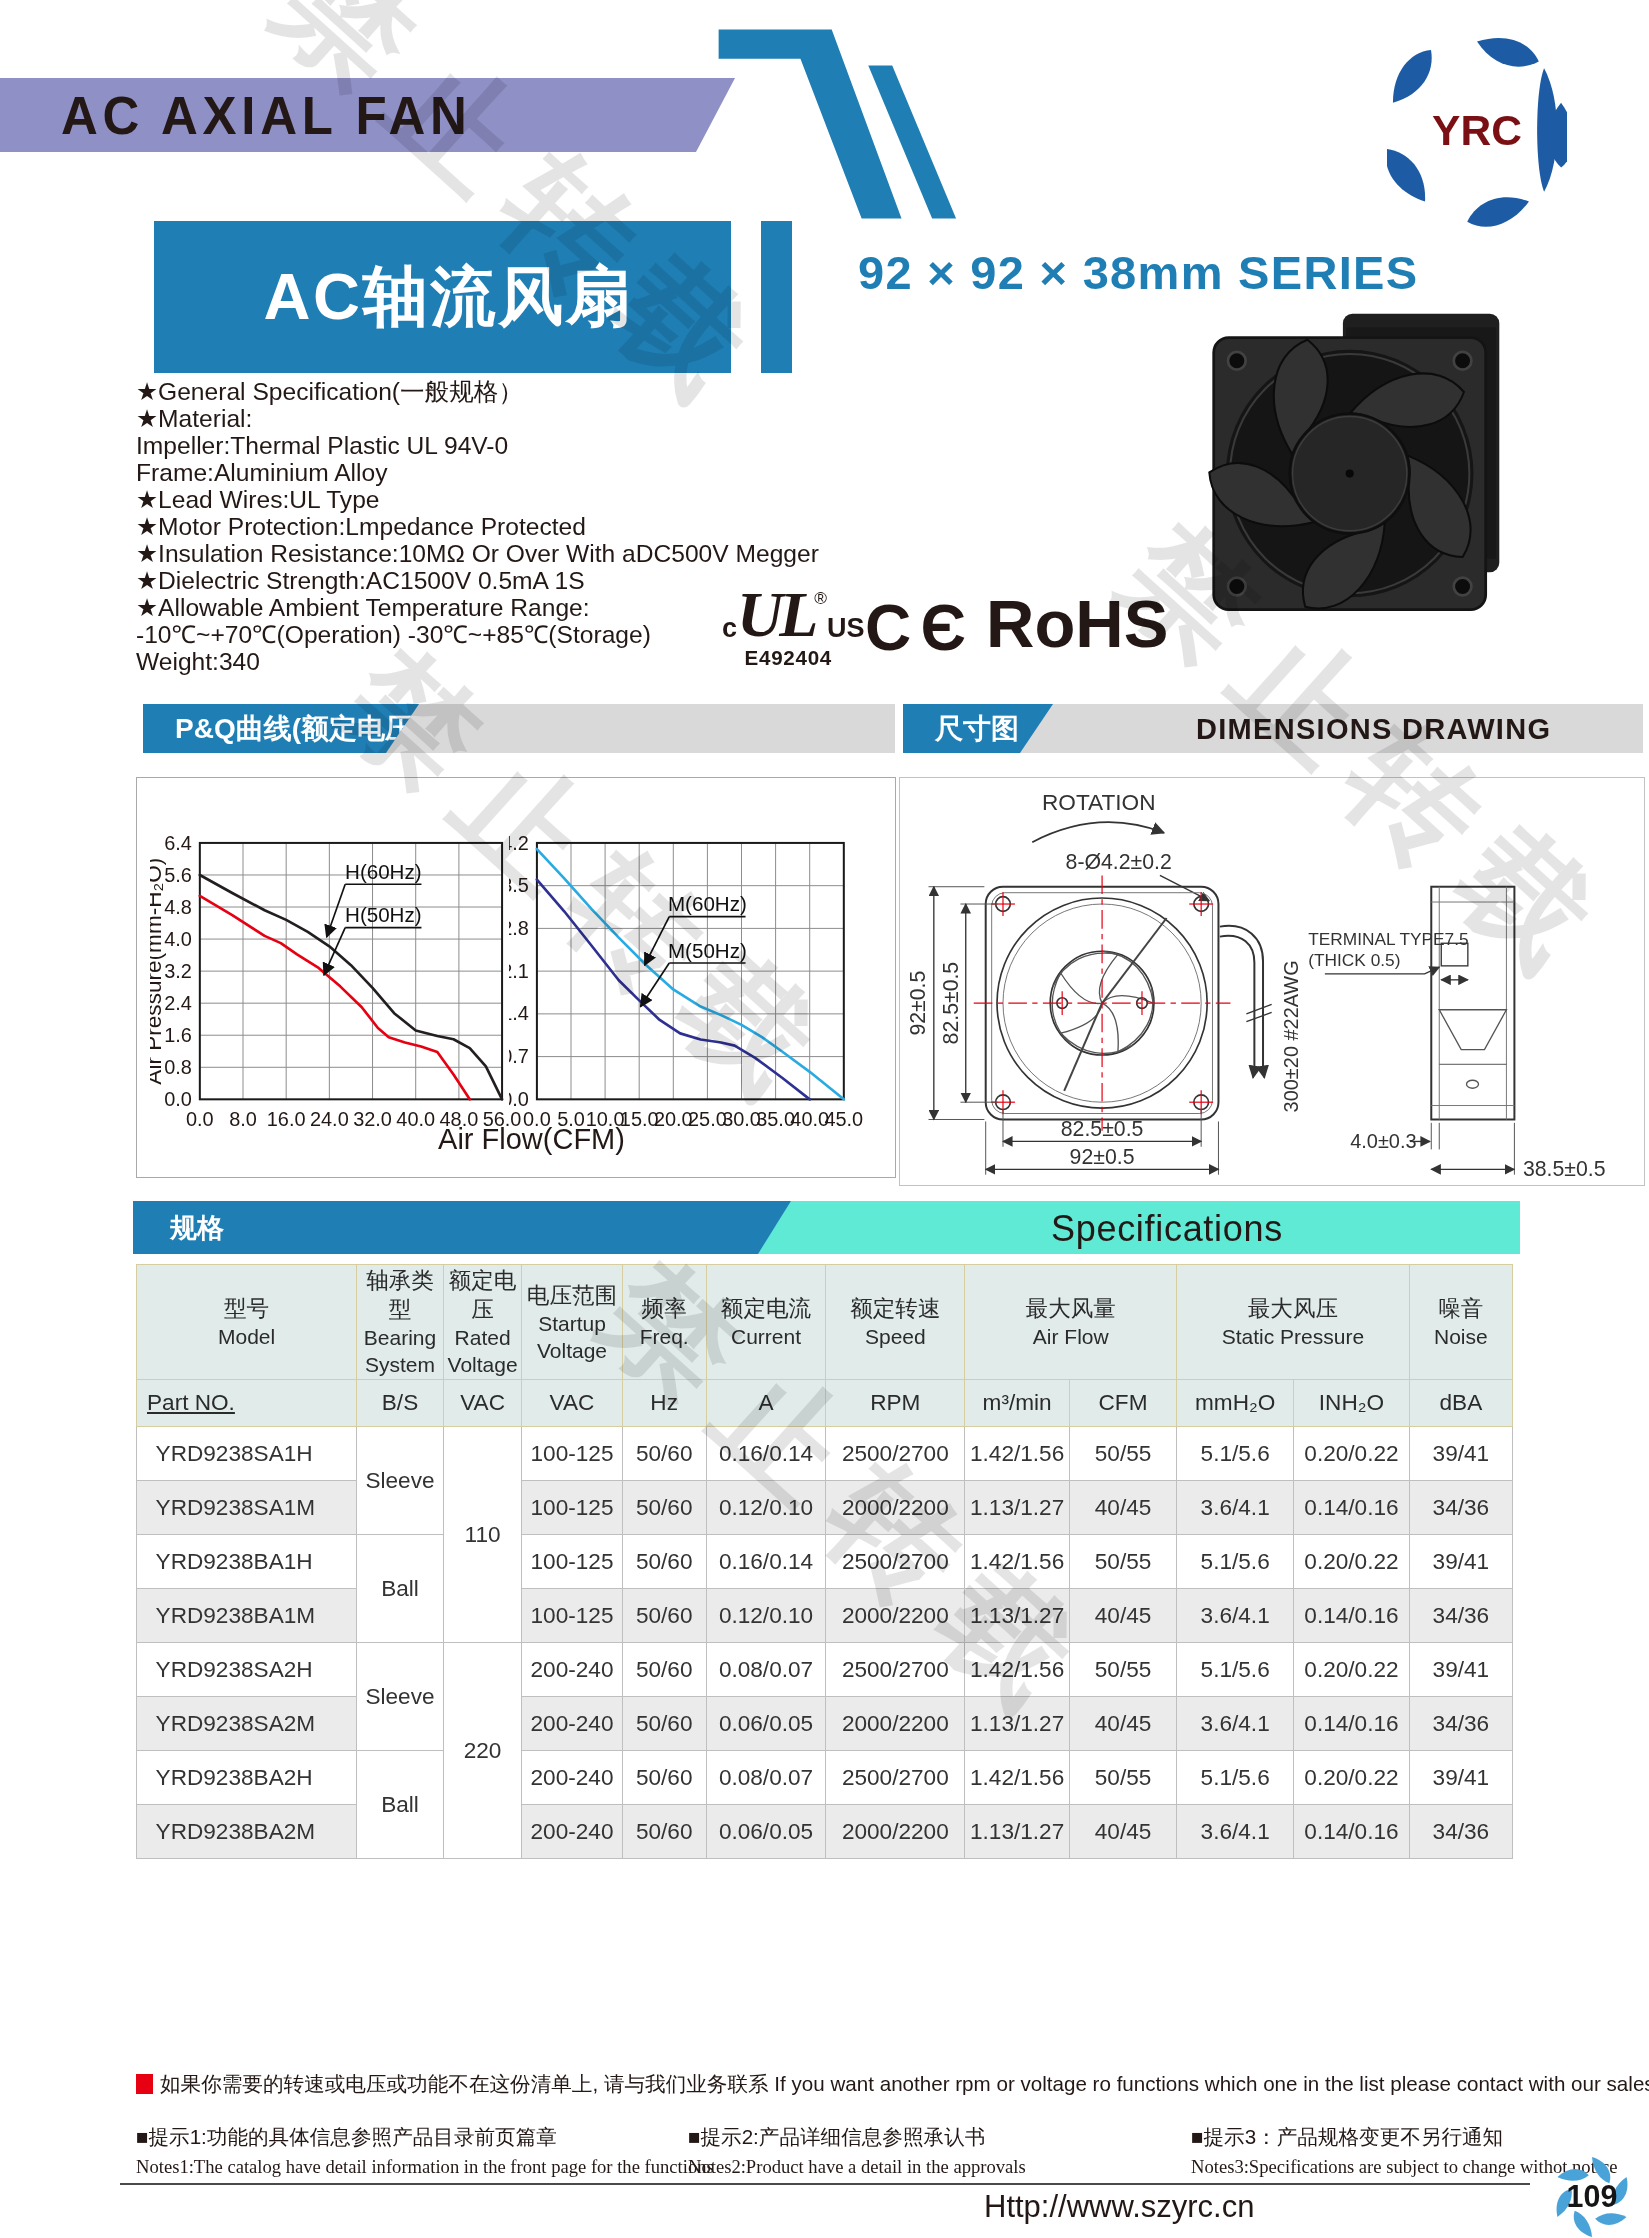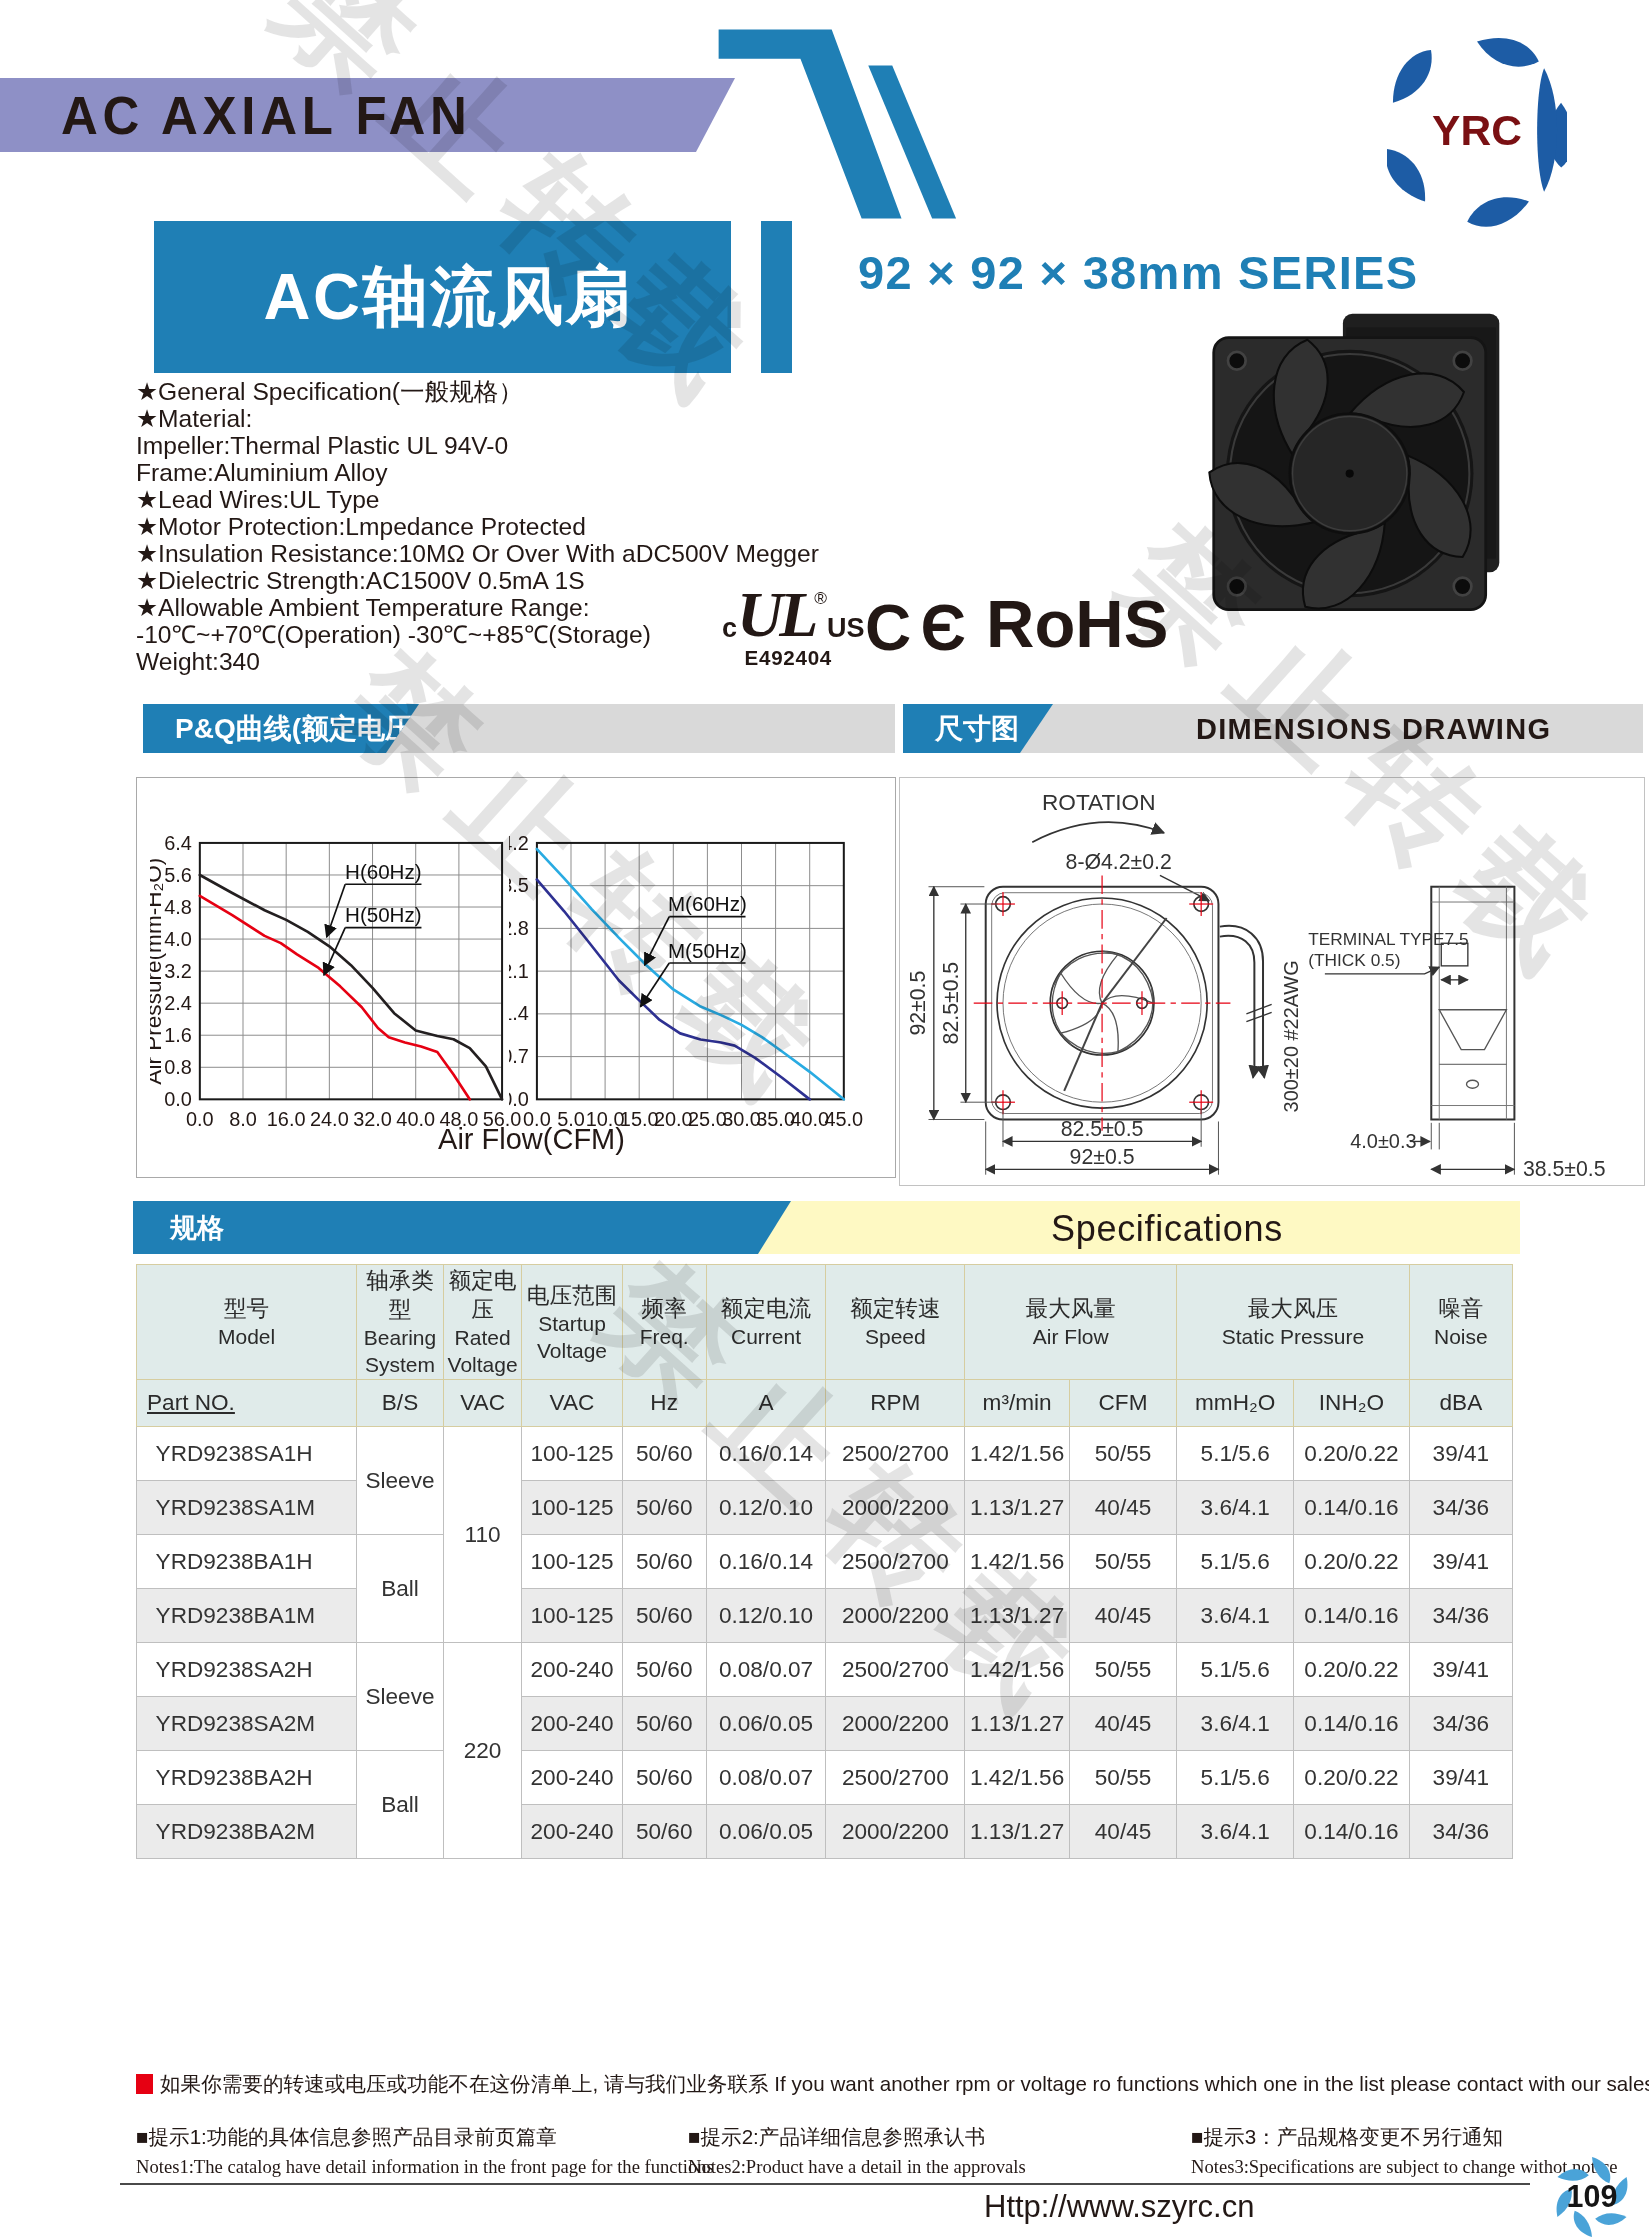--- a/index.html
+++ b/index.html
@@ -35,21 +35,21 @@
   .pq-band{left:143px;top:704px;width:752px;}
   .pq-band .sec-blue{width:276px;}
   .pq-band .sec-blue span{font-size:28px;}
   .pq-en{position:absolute;left:287px;top:0;height:49px;line-height:51px;color:#231815;white-space:nowrap;}
   .pq-en .big{font-size:32px;font-weight:800;}
   .pq-en .small{font-size:25px;font-weight:700;}
   .dim-band{left:903px;top:704px;width:740px;}
   .dim-band .sec-blue{width:150px;}
   .dim-band .sec-blue span{font-size:28px;}
   .dim-en{position:absolute;left:293px;top:0;height:49px;line-height:51px;font-size:29px;font-weight:700;color:#231815;letter-spacing:1.3px;}
-  .spec-band{left:133px;top:1201px;width:1387px;height:53px;background:#fef9c3;}
+  .spec-band{left:133px;top:1201px;width:1387px;height:53px;background:#5eead4;}
   .spec-band .sec-blue{width:658px;height:53px;}
   .spec-band .sec-blue span{font-size:27px;font-weight:700;padding-left:37px;}
   .spec-en{position:absolute;left:918px;top:0;height:53px;line-height:55px;font-size:36px;font-weight:300;color:#231815;letter-spacing:0.7px;}
   
   .pq-box{left:136px;top:777px;width:758px;height:399px;border:1.3px solid #a9a9a9;}
   .dim-box{left:899px;top:777px;width:744px;height:407px;border:0.7px solid #c2c2c2;}
   .airflow-label{left:422px;top:1123px;width:219px;text-align:center;font-size:29px;color:#231815;}
   
   .spec-table{left:136px;top:1264px;width:1377px;border-collapse:collapse;table-layout:fixed;}
   .spec-table th,.spec-table td{border:1.3px solid #d6cda0;}

